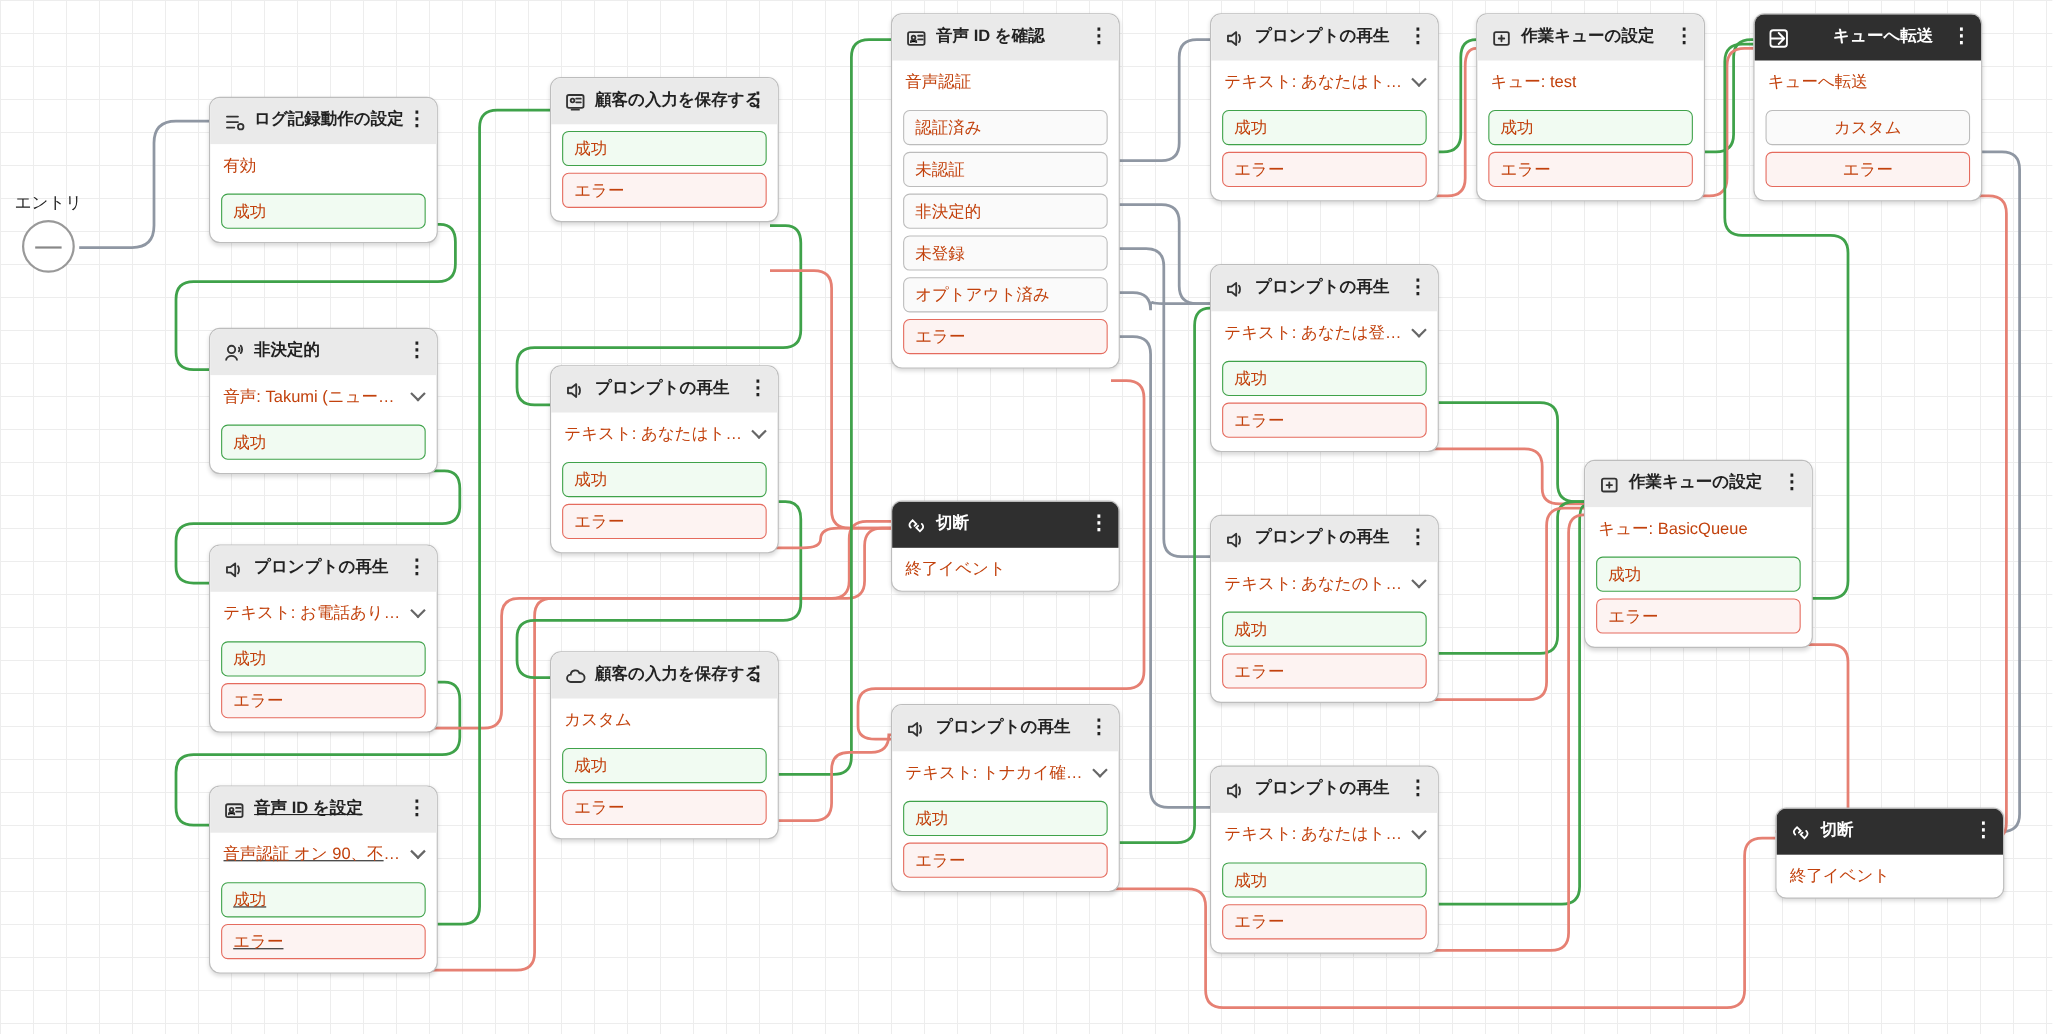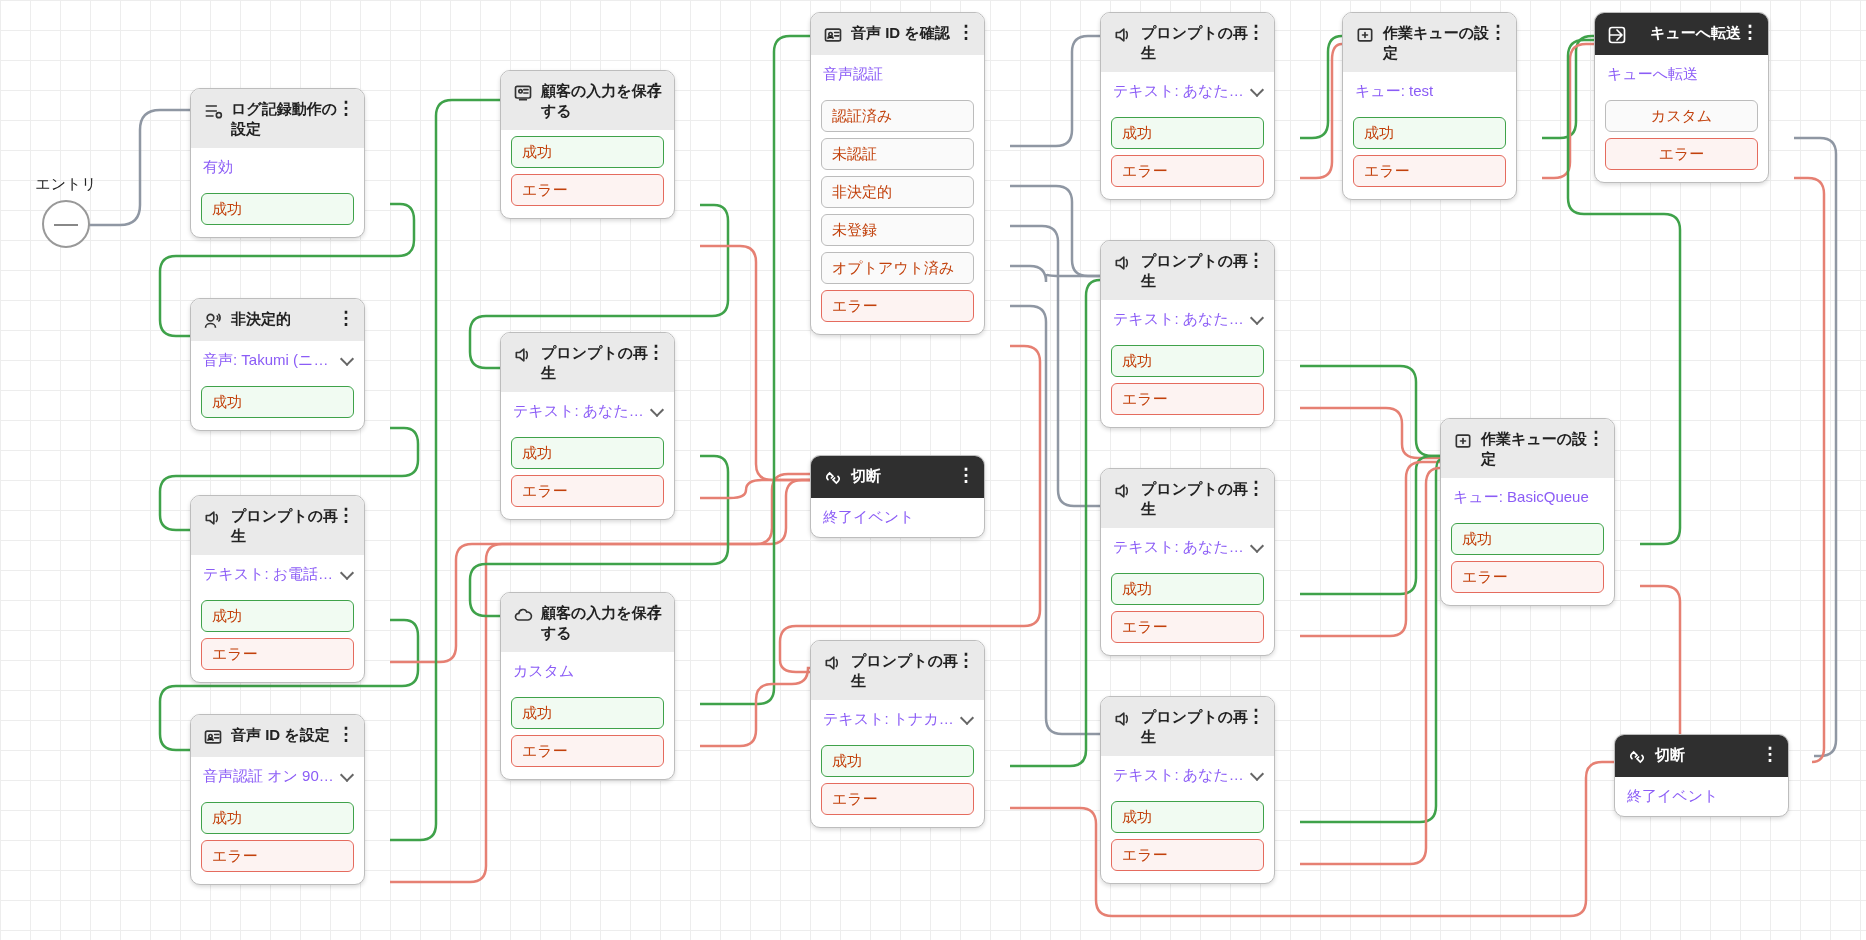--- a/index.html
+++ b/index.html
@@ -38,21 +38,21 @@
     content:"";
     position:absolute; left:10px; right:10px; top:50%; height:2px; background:#888;
   }
   .entry .circle::after{
     content:"";
     position:absolute; left:50%; top:10px; bottom:10px; width:2px; background:#888;
     display:none;
   }
   .node {
     position:absolute;
-    width:175px;
+    width:208px;
     background:#fff;
     border:1px solid #bdbdbd;
     border-radius:10px;
     box-shadow:0 2px 4px rgba(0,0,0,.15);
     overflow:hidden;
   }
   .node .head {
     background:#eaeaea;
     padding:10px 12px 10px 12px;
     font-weight:700;
@@ -65,21 +65,21 @@
   }
   .node.dark .head { background:#2f2f2f; color:#fff; }
   .node .head .icon { flex:0 0 20px; display:flex; align-items:center; justify-content:center; margin-top:2px;}
   .node .head .title { flex:1 1 auto; }
   .node .head .more {
     position:absolute; right:10px; top:8px; font-weight:900; letter-spacing:-1px;
   }
   .node .body {
     padding:10px 12px;
     font-size:15px;
-    color:#8b5cf6;
+    color:#c2410c;
     display:flex; align-items:center; gap:6px;
   }
   .node .body .chev { margin-left:auto; }
   .node .body .txt { overflow:hidden; text-overflow:ellipsis; white-space:nowrap; }
   .node .ports { padding: 6px 10px 12px; display:flex; flex-direction:column; gap:6px; }
   .port {
     border:1px solid;
     border-radius:6px;
     padding:6px 10px 5px;
     font-size:15px;
@@ -166,21 +166,21 @@
 
     <path class="w-green" d="M1640 544 L1664 544 Q1680 544 1680 528 L1680 230 Q1680 214 1664 214 L1584 214 Q1568 214 1568 198 L1568 56 Q1568 40 1584 40 L1594 40"></path>
 
     <path class="w-red" d="M1640 586 L1664 586 Q1680 586 1680 602 L1680 740 Q1680 756 1664 756 L1614 756"></path>
 
     <path class="w-gray" d="M1794 138 L1820 138 Q1836 138 1836 154 L1836 740 Q1836 756 1820 756 L1814 756"></path>
 
     <path class="w-red" d="M1794 178 L1808 178 Q1824 178 1824 194 L1824 748 Q1824 762 1812 762 L1814 762"></path>
   </svg>
 
-  <div class="entry" style="left:30px;top:175px;width:72px;font-family:Liberation Serif, serif;">
+  <div class="entry" style="left:8px;top:175px;width:72px;font-family:Liberation Serif, serif;">
     <div>エントリ</div>
     <div class="circle"></div>
   </div>
 
   <div id="nodes-root">
       <div class="node" style="left: 190px; top: 88px;">
         <div class="head">
           <span class="icon">
             <svg viewBox="0 0 24 24">
               <path d="M4 6h12M4 12h12M4 18h8" stroke="#333" stroke-width="2" stroke-linecap="round"></path>
@@ -230,21 +230,21 @@
         </div>
         <div class="body">
           <span class="txt">テキスト: お電話ありがと...</span>
           <span class="chev"></span>
         </div>
         <div class="ports">
           <div class="port green">成功</div>
           <div class="port red">エラー</div>
         </div>
       </div>
-      <div class="node" style="left: 190px; top: 714px;">
+      <div class="node" style="left: 190px; top: 714px; text-decoration: underline;">
         <div class="head">
           <span class="icon">
             <svg viewBox="0 0 24 24">
               <rect x="3" y="5" width="18" height="14" rx="2" fill="none" stroke="#333" stroke-width="2"></rect>
               <circle cx="9" cy="11" r="2" fill="none" stroke="#333" stroke-width="2"></circle>
               <path d="M6 16c0-1.5 1.5-2.5 3-2.5s3 1 3 2.5M14 9h5M14 13h5" stroke="#333" stroke-width="2" stroke-linecap="round"></path>
             </svg>
           </span>
           <span class="title">音声 ID を設定</span>
           <span class="more"></span>

